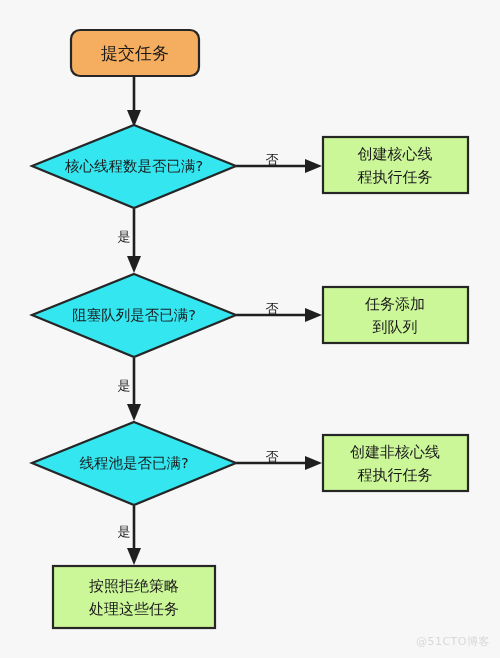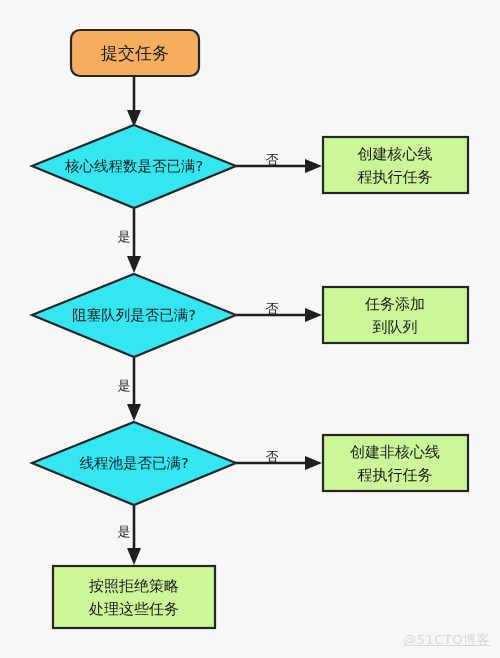--- a/index.html
+++ b/index.html
@@ -48,25 +48,24 @@
     fill: none;
   }
   .arrow-head {
     fill: #1f1f1f;
   }
   .watermark {
     position: absolute;
     right: 10px;
     bottom: 9px;
     font-family: "DejaVu Sans", "Liberation Sans", sans-serif;
-    font-size: 13px;
+    font-size: 11px;
     color: #d8d8d8;
     letter-spacing: 0.5px;
     user-select: none;
-    text-decoration: underline;
   }
 </style>
 </head>
 <body>
 
 <div id="canvas">
 
   <svg class="flow" viewBox="0 0 500 658">
 
     <g>

